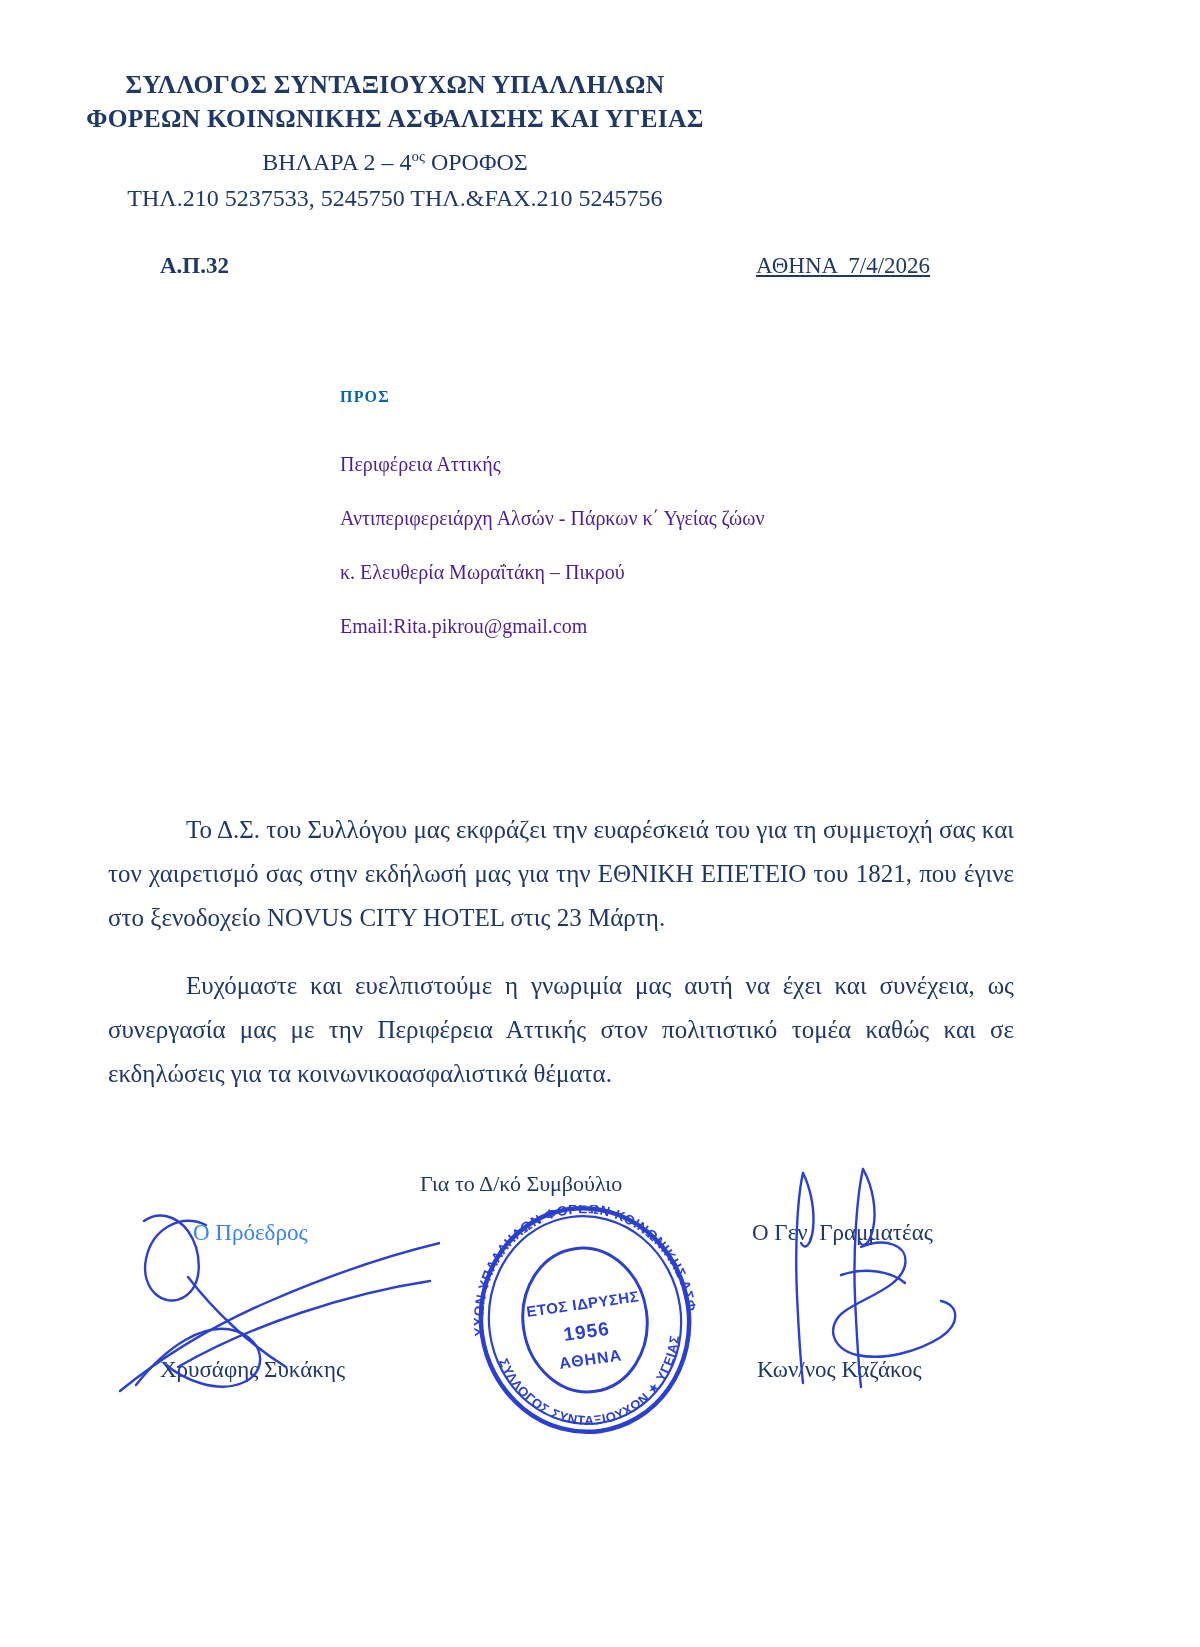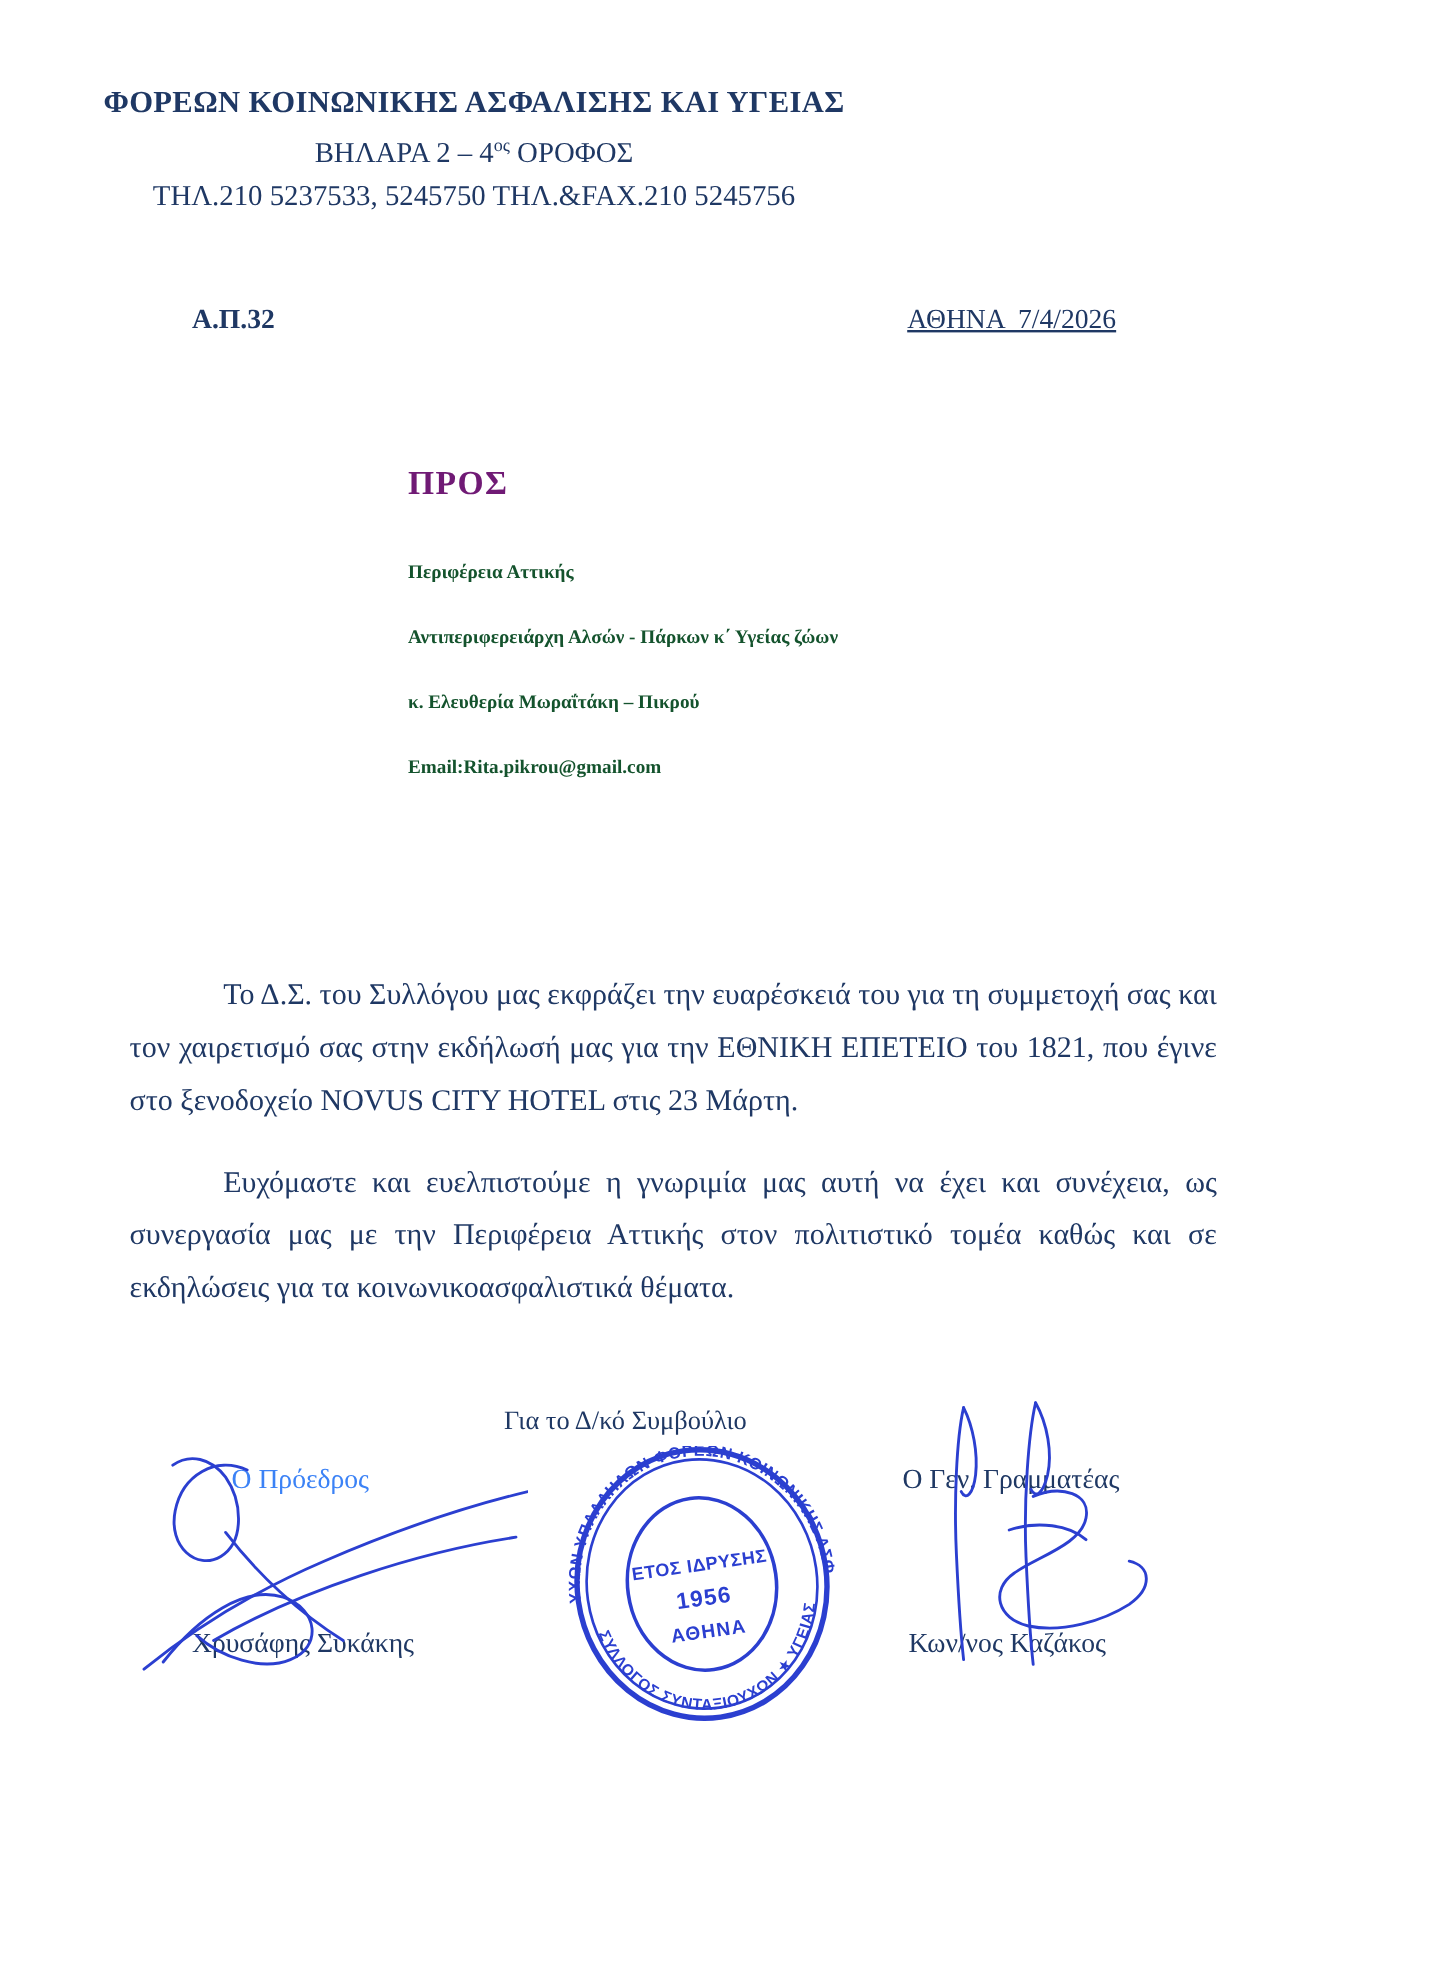--- a/index.html
+++ b/index.html
@@ -85,30 +85,30 @@
 
   
   .recipient {
     position: absolute;
     left: 340px;
     top: 388px;
     width: 740px;
   }
   .recipient .r-to {
     font-weight: bold;
-    font-size: 28px;
+    font-size: 16px;
     letter-spacing: 1.2px;
     margin-bottom: 31px;
-    color: #701a75;
+    color: #0369a1;
   }
   .recipient .r-line {
-    font-weight: bold;
-    font-size: 16px;
+    font-weight: normal;
+    font-size: 20px;
     line-height: 54px;
-    color: #14532d;
+    color: #4c1d95;
     white-space: nowrap;
   }
 
   
   .body-text {
     position: absolute;
     left: 108px;
     top: 808px;
     width: 906px;
   }
@@ -184,20 +184,21 @@
     font-weight: bold;
     fill: #2b3fd0;
   }
 </style>
 </head>
 <body>
 
 <div id="page">
 
   <div class="letterhead">
+    <div class="lh-line1">ΣΥΛΛΟΓΟΣ ΣΥΝΤΑΞΙΟΥΧΩΝ ΥΠΑΛΛΗΛΩΝ</div>
     <div class="lh-line2">ΦΟΡΕΩΝ ΚΟΙΝΩΝΙΚΗΣ ΑΣΦΑΛΙΣΗΣ ΚΑΙ ΥΓΕΙΑΣ</div>
     <div class="lh-line3"><span>ΒΗΛΑΡΑ 2 – 4</span><sup>ος</sup><span> ΟΡΟΦΟΣ</span></div>
     <div class="lh-line4">ΤΗΛ.210 5237533, 5245750 ΤΗΛ.&amp;FAX.210 5245756</div>
   </div>
 
   <div class="refdate">
     <div class="refno">Α.Π.32</div>
     <div class="citydate">ΑΘΗΝΑ  7/4/2026</div>
   </div>
 

